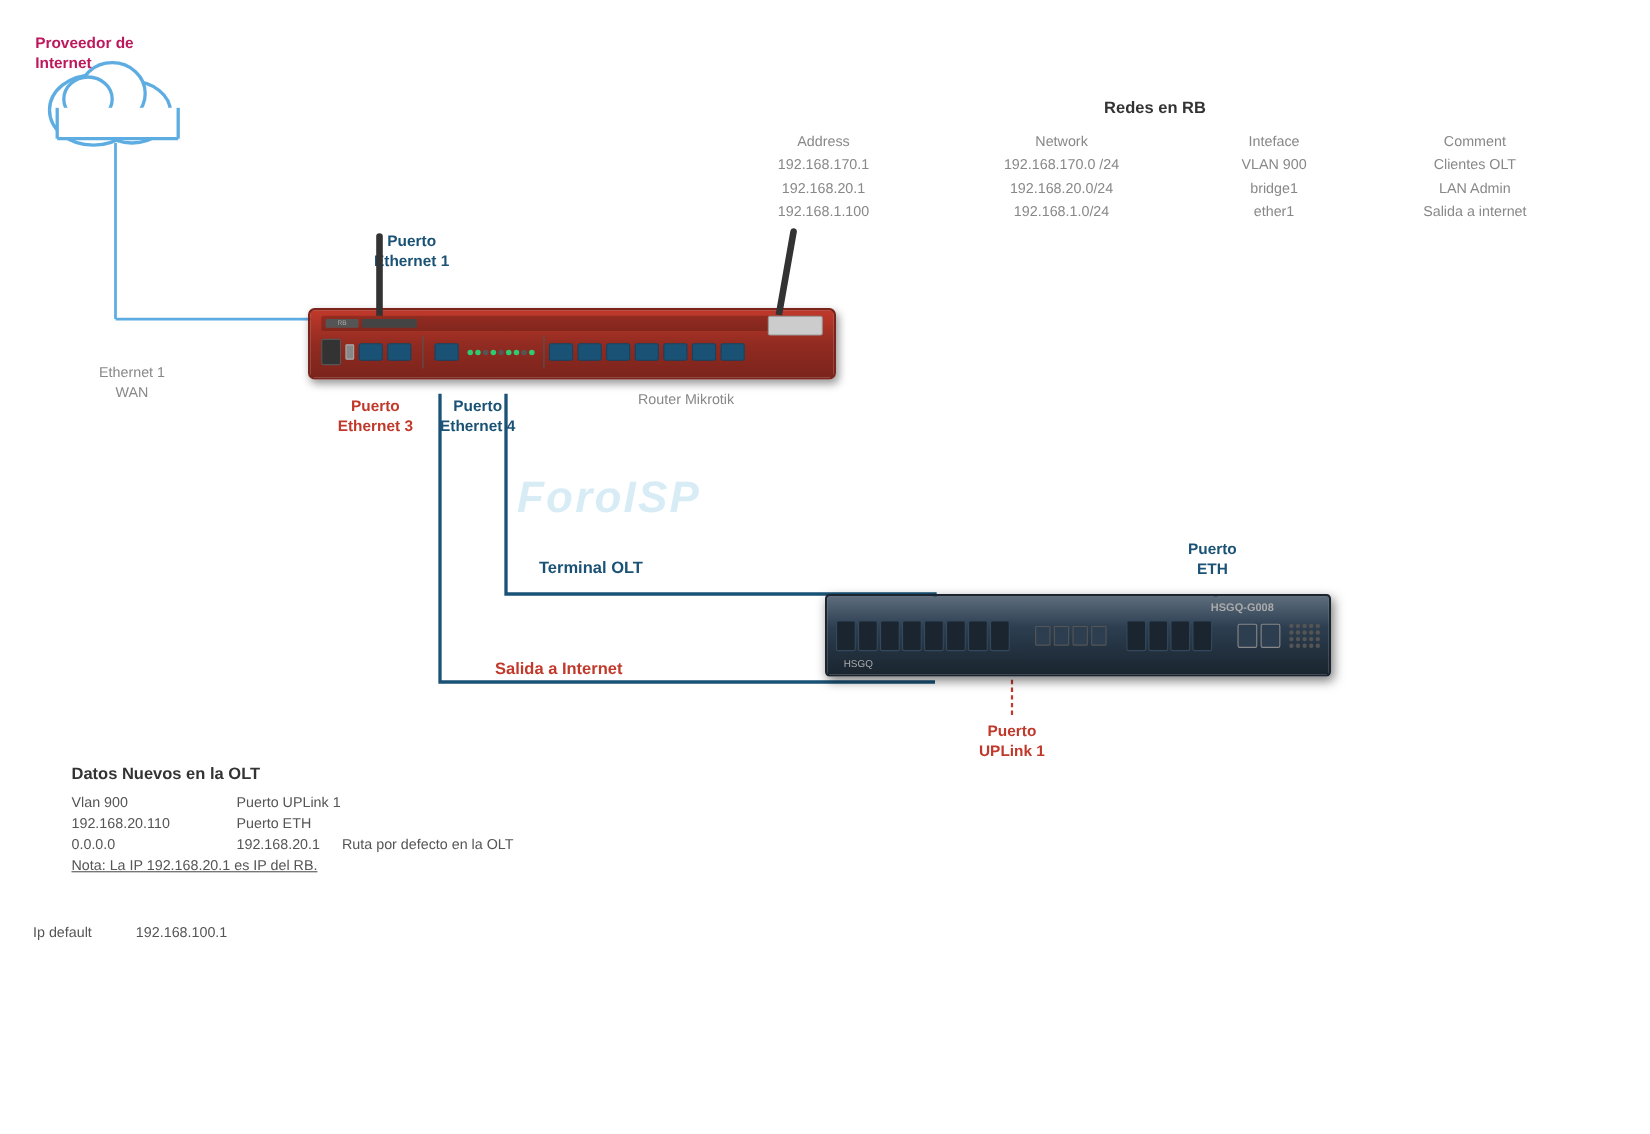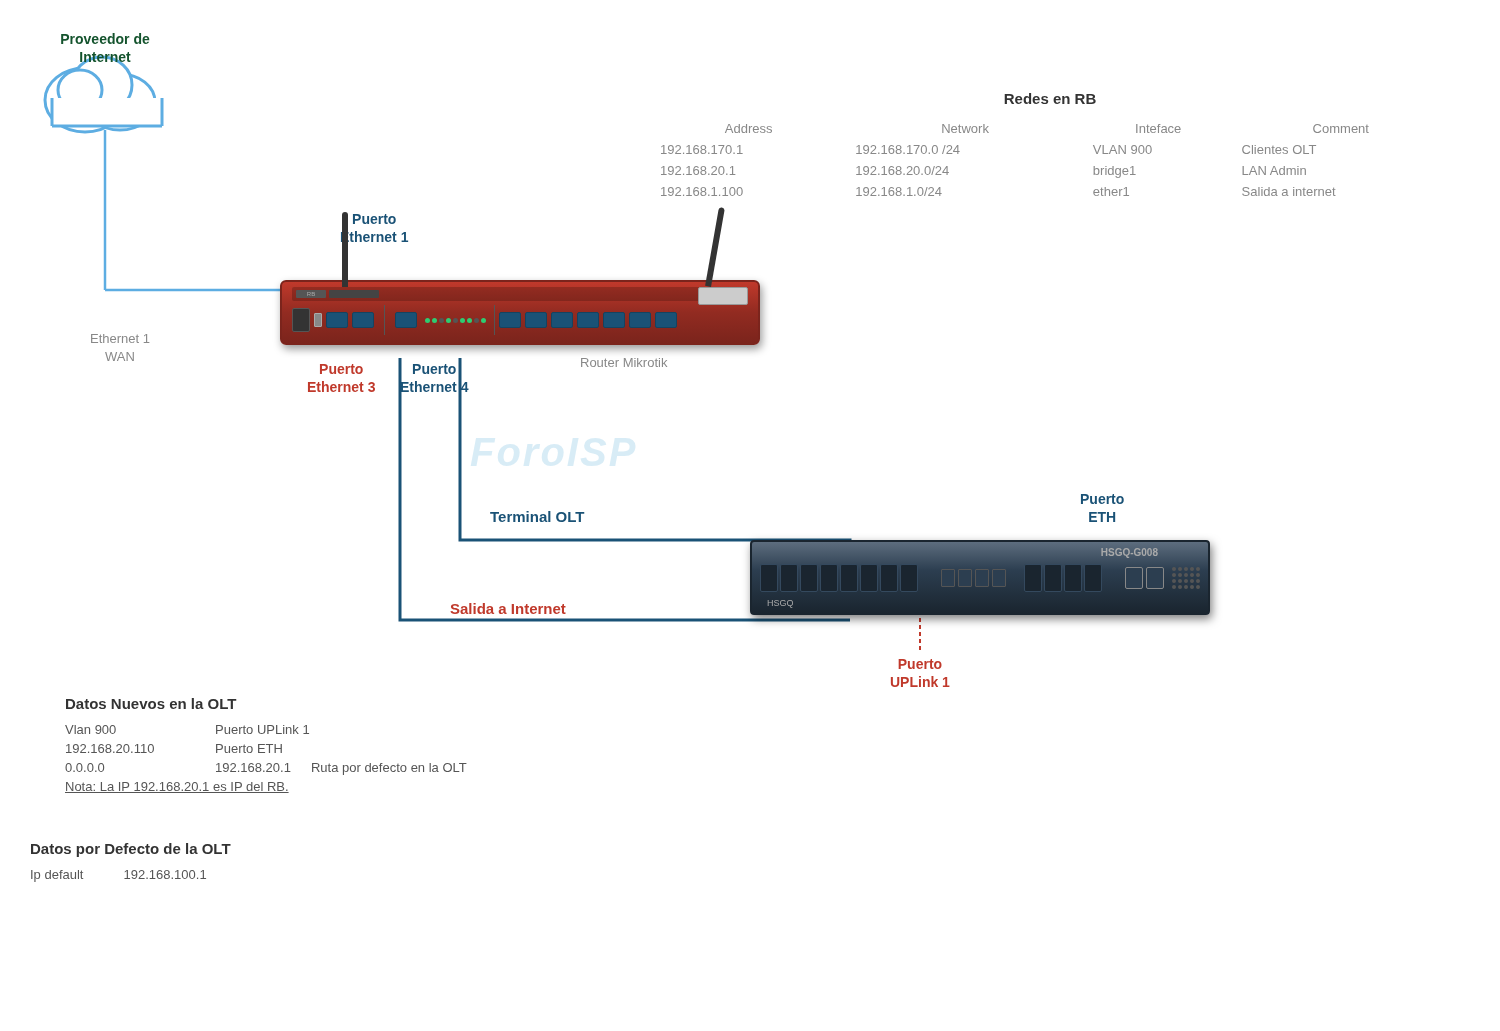--- a/index.html
+++ b/index.html
@@ -28,24 +28,24 @@
     }
     .cloud svg {
       width: 150px;
       height: 110px;
     }
     .cloud-label {
       position: absolute;
       top: 30px;
       left: 32px;
       width: 146px;
-      text-align: center;
+      text-align: left;
       font-size: 14px;
       font-weight: bold;
-      color: #14532d;
+      color: #be185d;
       line-height: 1.3;
     }
 
     
     .ethernet-wan-label {
       position: absolute;
       top: 330px;
       left: 90px;
       font-size: 13px;
       color: #888;
@@ -310,21 +310,21 @@
       font-size: 13px;
       color: #888;
       font-weight: normal;
       padding: 2px 8px;
       text-align: center;
     }
     .redes-rb-table td {
       font-size: 13px;
       color: #888;
       padding: 2px 8px;
-      text-align: left;
+      text-align: center;
     }
 
     
     .datos-nuevos-section {
       position: absolute;
       top: 695px;
       left: 30px;
       width: 580px;
       margin-left: 35px;
     }
@@ -634,20 +634,19 @@
         <div class="datos-nuevos-row">
           <span class="datos-nuevos-key">0.0.0.0</span>
           <span class="datos-nuevos-val">192.168.20.1</span>
           <span class="datos-nuevos-val">    Ruta  por defecto en la OLT</span>
         </div>
       </div>
     <div class="datos-nota">Nota: La IP 192.168.20.1 es IP del RB.</div>
   </div>
 
   <div class="datos-defecto-section">
-    <div class="datos-defecto-title">Datos por Defecto de la OLT</div>
     <div class="datos-defecto-row">
       <span>Ip default</span>
       <span>192.168.100.1</span>
     </div>
   </div>
 
 </div>
 
 </body></html>

